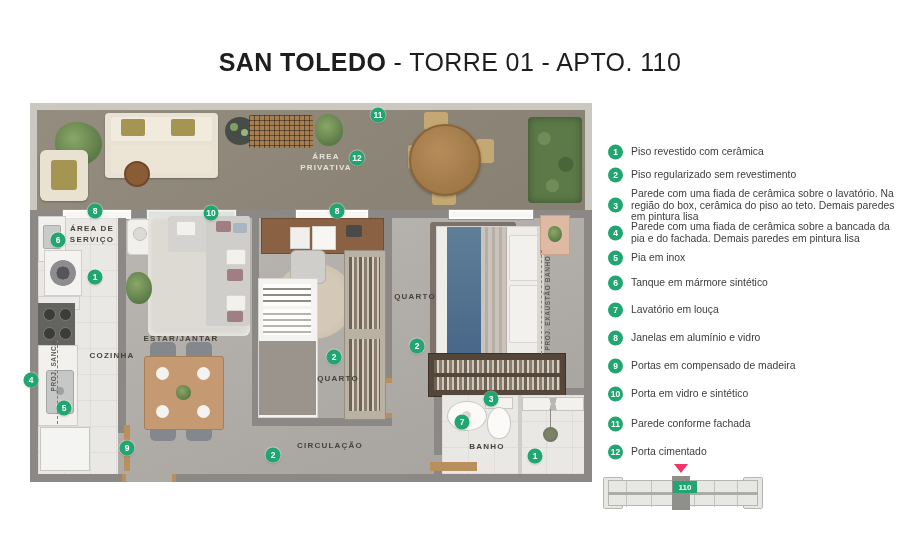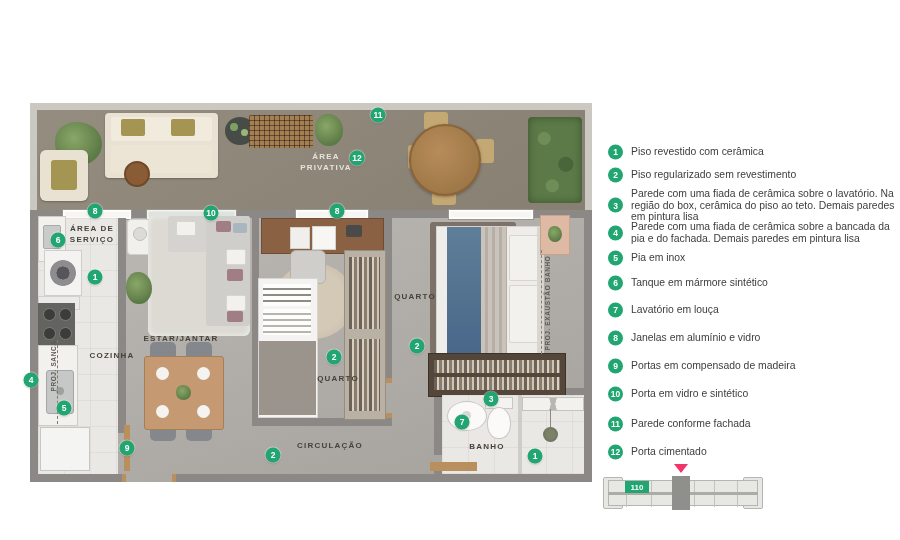--- a/index.html
+++ b/index.html
@@ -36,30 +36,33 @@
   
   .legend-item{position:absolute;left:608px;width:288px;}
   .lcircle{position:absolute;left:0;top:50%;transform:translateY(-50%);width:15px;height:15px;border-radius:50%;background:var(--green);color:#fff;font-size:8.5px;font-weight:bold;display:flex;align-items:center;justify-content:center;line-height:1;}
   .ltext{margin-left:23px;width:265px;font-size:10.4px;line-height:11.5px;color:#3d3d3d;}
 
   
   #keyplan{left:600px;top:462px;width:170px;height:58px;}
   .kp-block{background:#e7e7e4;border:1px solid #b5b5b2;box-sizing:border-box;}
   .kp-div{width:1px;background:#c2c2bf;}
   .kp-tri{width:0;height:0;border-left:7px solid transparent;border-right:7px solid transparent;border-top:9px solid var(--pink);}
-  .kp-unit{background:var(--green);color:#fff;font-size:8px;font-weight:bold;display:flex;align-items:center;justify-content:center;}
+  .kp-unit{background:var(--green);color:#fff;font-size:8px;font-weight:bold;display:flex;align-items:center;justify-content:center;margin-left:48px;}
 
   .pillow{background:#f2f1ee;border:1px solid #d8d5d0;border-radius:2px;}
   .clothes{background:repeating-linear-gradient(90deg,#6d6257 0 3px,#d8d0c2 3px 5px,#8a7d6e 5px 8px,#cfc5b4 8px 10px);}
 </style>
 </head>
 <body>
 
 <div id="stage">
 
+  <div class="abs" id="title">
+    <b>SAN TOLEDO</b><span> - TORRE 01 - APTO. 110</span>
+  </div>
 
   <div class="abs" id="plan">
 
     <div class="abs terrace"></div>
     <div class="abs lwall" style="left:0;top:0;width:562px;height:7px;"></div>
     <div class="abs lwall" style="left:0;top:0;width:7px;height:107px;"></div>
     <div class="abs lwall" style="left:555px;top:0;width:7px;height:107px;"></div>
 
     <div class="abs" style="left:75px;top:10px;width:113px;height:65px;background:#e9e2d2;border-radius:4px;box-shadow:0 1px 2px rgba(0,0,0,.25);">
       <div class="abs" style="left:6px;top:4px;width:101px;height:24px;background:#f1ebdd;border-radius:3px;"></div>

